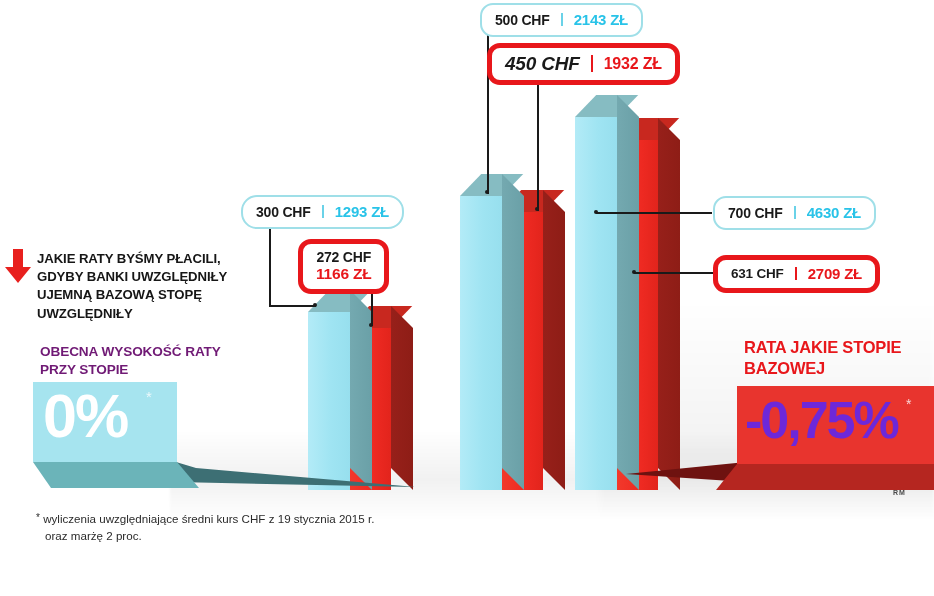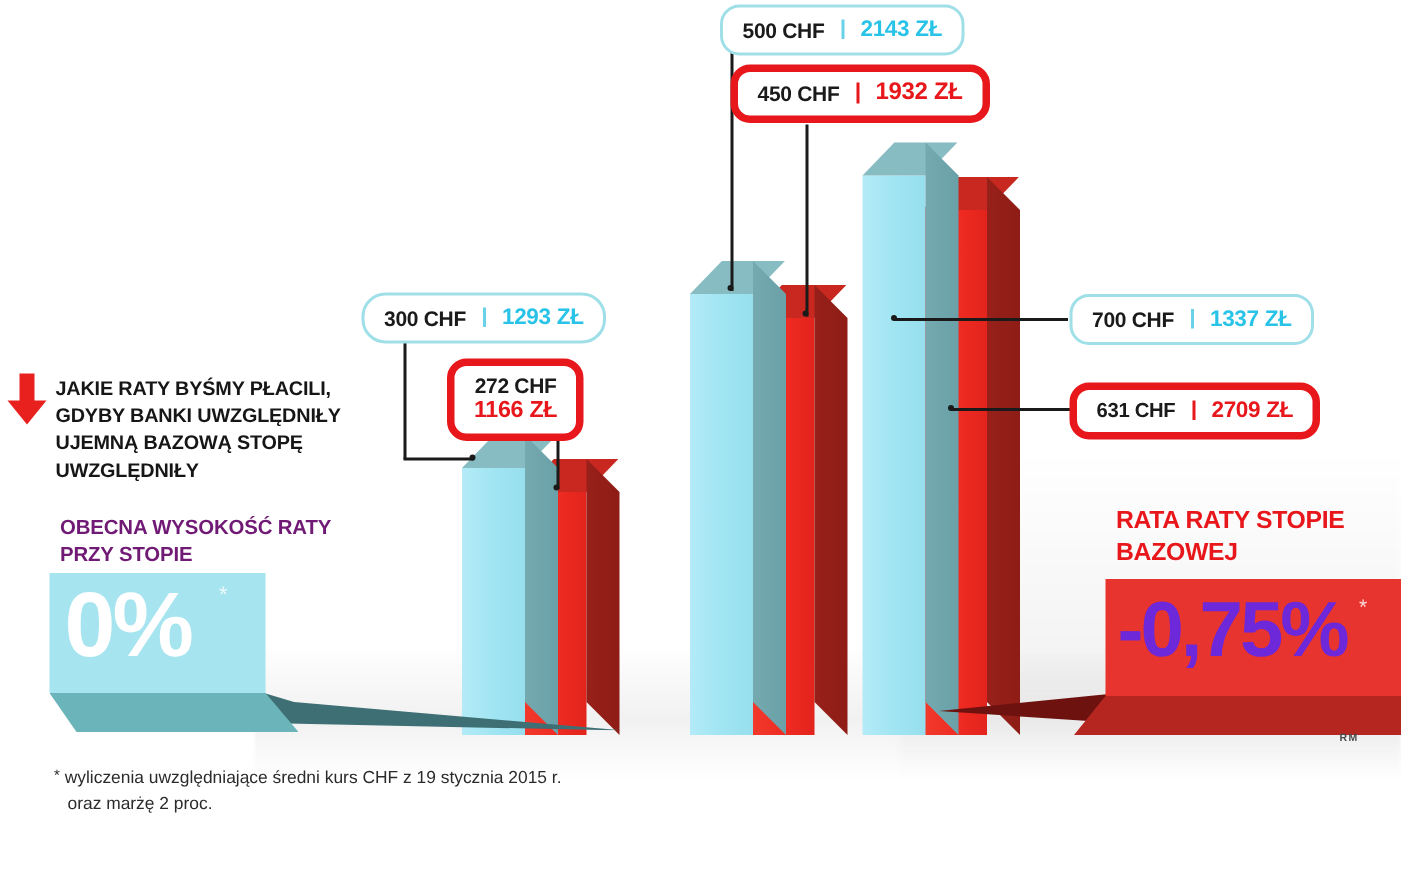--- a/index.html
+++ b/index.html
@@ -196,50 +196,50 @@
     <span class="c-pln" style="font-size:15.5px;">1166 ZŁ</span>
   </div>
 
   <div class="callout blue" style="left:480px;top:3px;">
     <span class="c-chf" style="font-size:14px;">500 CHF</span>
     <span class="c-sep"></span>
     <span class="c-pln" style="font-size:15px;">2143 ZŁ</span>
   </div>
 
   <div class="callout red" style="left:487px;top:43px;">
-    <span class="c-chf" style="font-size:14px;">450 CHF</span>
+    <span class="c-chf" style="font-size:19px;font-style:italic;">450 CHF</span>
     <span class="c-sep"></span>
     <span class="c-pln" style="font-size:16px;">1932 ZŁ</span>
   </div>
 
   <div class="callout blue" style="left:713px;top:196px;">
     <span class="c-chf" style="font-size:14px;">700 CHF</span>
     <span class="c-sep"></span>
-    <span class="c-pln" style="font-size:15px;">1337 ZŁ</span>
+    <span class="c-pln" style="font-size:15px;">4630 ZŁ</span>
   </div>
 
   <div class="callout red" style="left:713px;top:255px;">
     <span class="c-chf" style="font-size:13.5px;">631 CHF</span>
     <span class="c-sep"></span>
     <span class="c-pln" style="font-size:15px;">2709 ZŁ</span>
   </div>
 
   <svg id="arrow-down" viewBox="0 0 28 36">
     <path d="M9 1 H19 V19 H27 L14 35 L1 19 H9 Z" fill="#e8201e"></path>
   </svg>
   <div id="headline">JAKIE RATY BYŚMY PŁACILI, GDYBY BANKI UWZGLĘDNIŁY UJEMNĄ BAZOWĄ STOPĘ UWZGLĘDNIŁY</div>
 
   <div id="blue-label">OBECNA WYSOKOŚĆ RATY PRZY STOPIE</div>
   <div id="blue-wedge"></div>
   <div id="blue-slab-base"></div>
   <div id="blue-slab"></div>
   <div id="blue-pct">0%</div>
   <div id="blue-ast">*</div>
 
-  <div id="red-label">RATA RATY STOPIE BAZOWEJ</div>
+  <div id="red-label">RATA JAKIE STOPIE BAZOWEJ</div>
   <div id="red-wedge"></div>
   <div id="red-slab-base"></div>
   <div id="red-slab"></div>
   <div id="red-pct">-0,75%</div>
   <div id="red-ast">*</div>
   <div id="rm-credit">RM</div>
 
   <div id="footnote">
     <span class="fn-star">*</span>
     <span>wyliczenia uwzględniające średni kurs CHF z 19 stycznia 2015 r.</span>

